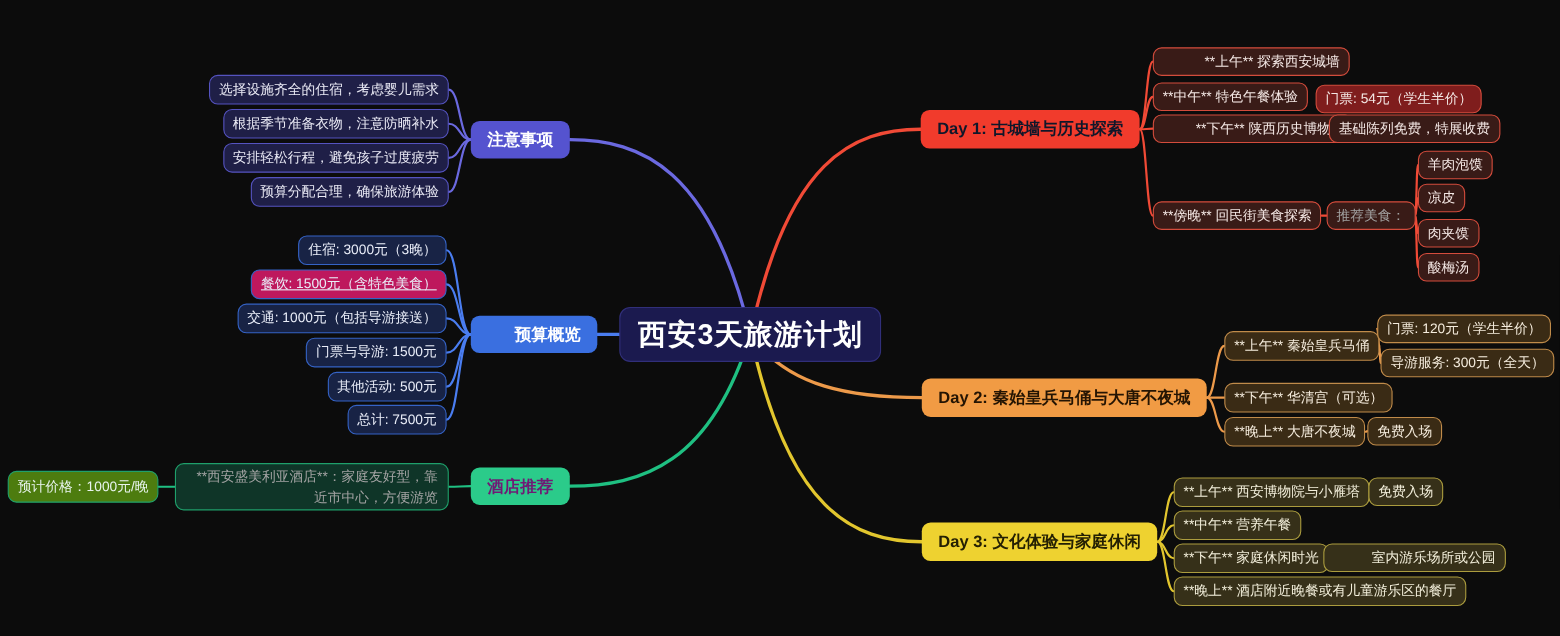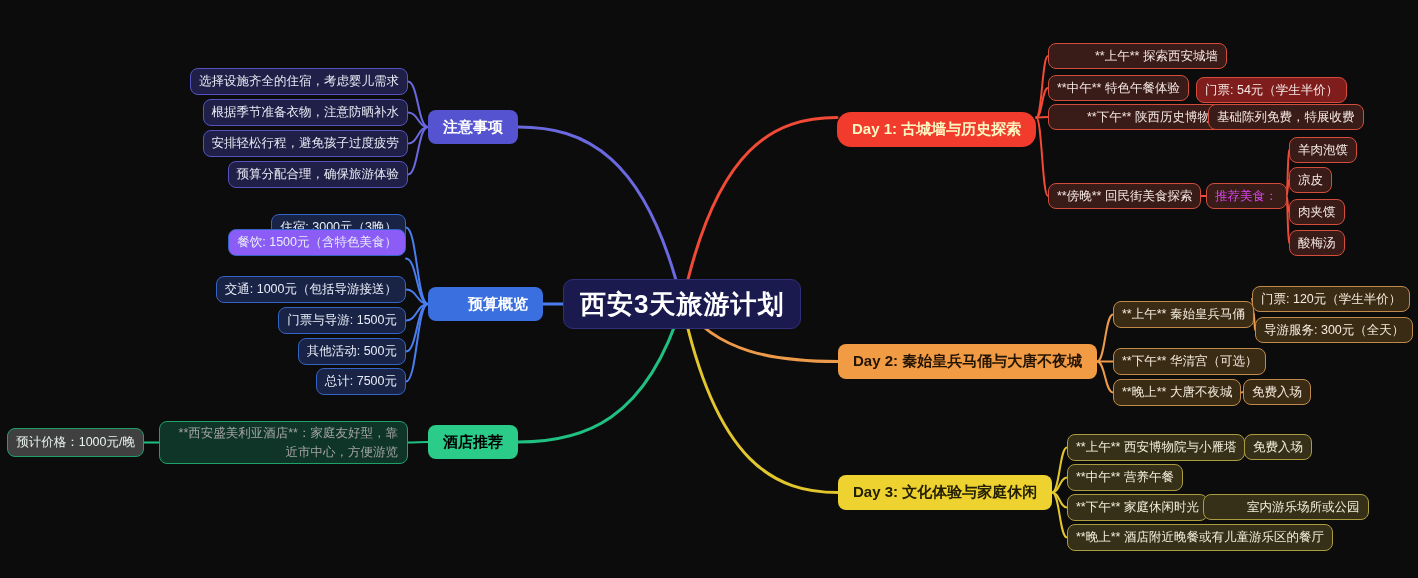--- a/index.html
+++ b/index.html
@@ -76,36 +76,36 @@
       <path d="M 1052.203125 492.5 C 1059.6015625 492.5 1059.6015625 537.5 1067 537.5" stroke="#e2c62e" stroke-width="2" fill="none" stroke-linecap="round"></path>
     </svg>
   <div id="root-node" class="node root" style="background: rgb(27, 26, 79); color: rgb(255, 255, 255); left: 563px; top: 279px; height: 50px;">西安3天旅游计划</div>
 <div class="node main" style="background: rgb(85, 83, 207); color: rgb(255, 255, 255); left: 428px; top: 110px; height: 34px;">注意事项</div>
     <div class="node child" style="background: rgb(31, 31, 71); border-color: rgb(85, 83, 192); color: rgb(234, 234, 245); right: 1010px; top: 68px; height: 27px; margin-left: 20px;">选择设施齐全的住宿，考虑婴儿需求</div>
     <div class="node child" style="background: rgb(31, 31, 71); border-color: rgb(85, 83, 192); color: rgb(234, 234, 245); right: 1010px; top: 99px; height: 27px;">根据季节准备衣物，注意防晒补水</div>
     <div class="node child" style="background: rgb(31, 31, 71); border-color: rgb(85, 83, 192); color: rgb(234, 234, 245); right: 1010px; top: 130px; height: 27px;">安排轻松行程，避免孩子过度疲劳</div>
     <div class="node child" style="background: rgb(31, 31, 71); border-color: rgb(85, 83, 192); color: rgb(234, 234, 245); right: 1010px; top: 161px; height: 27px;">预算分配合理，确保旅游体验</div>
     <div class="node main" style="background: rgb(58, 111, 224); color: rgb(255, 255, 255); left: 428px; top: 287px; height: 34px; padding-left: 40px;">预算概览</div>
     <div class="node child" style="background: rgb(24, 35, 69); border-color: rgb(53, 99, 198); color: rgb(233, 237, 248); right: 1012px; top: 214px; height: 27px;">住宿: 3000元（3晚）</div>
-    <div class="node child" style="background: #8b5cf6; border-color: rgb(53, 99, 198); color: rgb(233, 237, 248); right: 1012px; top: 229px; height: 27px;">餐饮: 1500元（含特色美食）</div>
+    <div class="node child" style="background: #be185d; border-color: rgb(53, 99, 198); color: rgb(233, 237, 248); right: 1012px; top: 245px; height: 27px; text-decoration: underline;">餐饮: 1500元（含特色美食）</div>
     <div class="node child" style="background: rgb(24, 35, 69); border-color: rgb(53, 99, 198); color: rgb(233, 237, 248); right: 1012px; top: 276px; height: 27px;">交通: 1000元（包括导游接送）</div>
     <div class="node child" style="background: rgb(24, 35, 69); border-color: rgb(53, 99, 198); color: rgb(233, 237, 248); right: 1012px; top: 307px; height: 27px;">门票与导游: 1500元</div>
     <div class="node child" style="background: rgb(24, 35, 69); border-color: rgb(53, 99, 198); color: rgb(233, 237, 248); right: 1012px; top: 338px; height: 27px;">其他活动: 500元</div>
     <div class="node child" style="background: rgb(24, 35, 69); border-color: rgb(53, 99, 198); color: rgb(233, 237, 248); right: 1012px; top: 368px; height: 27px;">总计: 7500元</div>
-    <div class="node main" style="background: rgb(43, 203, 138); color: #000000; left: 428px; top: 425px; height: 34px;">酒店推荐</div>
+    <div class="node main" style="background: rgb(43, 203, 138); color: #701a75; left: 428px; top: 425px; height: 34px;">酒店推荐</div>
     <div class="node child wrap" style="background: rgb(15, 53, 40); border-color: rgb(31, 160, 107); color: #a3a3a3; right: 1010px; top: 421px; height: 43px; width: 249px; text-align: right;">**西安盛美利亚酒店**：家庭友好型，靠近市中心，方便游览</div>
-    <div class="node child" style="background: #404040; border-color: rgb(31, 160, 107); color: rgb(232, 244, 238); right: 1274px; top: 428px; height: 29px;">预计价格：1000元/晚</div>
-    <div class="node main" style="background: rgb(241, 59, 44); color: #fef9c3; left: 837px; top: 112px; height: 35px; border-radius: 14px;">Day 1: 古城墙与历史探索</div>
+    <div class="node child" style="background: #4d7c0f; border-color: rgb(31, 160, 107); color: rgb(232, 244, 238); right: 1274px; top: 428px; height: 29px;">预计价格：1000元/晚</div>
+    <div class="node main" style="background: rgb(241, 59, 44); color: #0f172a; left: 837px; top: 100px; height: 35px;">Day 1: 古城墙与历史探索</div>
     <div class="node child" style="background: rgb(57, 27, 23); border-color: rgb(212, 76, 60); color: rgb(244, 232, 229); left: 1048px; top: 43px; height: 26px; padding-left: 46px;">**上午** 探索西安城墙</div>
     <div class="node child" style="background: #7f1d1d; border-color: rgb(212, 76, 60); color: rgb(244, 232, 229); left: 1196px; top: 43px; height: 26px; margin-top: 34px;">门票: 54元（学生半价）</div>
     <div class="node child" style="background: rgb(57, 27, 23); border-color: rgb(212, 76, 60); color: rgb(244, 232, 229); left: 1048px; top: 75px; height: 26px;">**中午** 特色午餐体验</div>
     <div class="node child" style="background: rgb(57, 27, 23); border-color: rgb(212, 76, 60); color: rgb(244, 232, 229); left: 1048px; top: 104px; height: 26px; padding-left: 38px;">**下午** 陕西历史博物馆</div>
     <div class="node child" style="background: rgb(57, 27, 23); border-color: rgb(212, 76, 60); color: rgb(244, 232, 229); left: 1208px; top: 104px; height: 26px;">基础陈列免费，特展收费</div>
     <div class="node child" style="background: rgb(57, 27, 23); border-color: rgb(212, 76, 60); color: rgb(244, 232, 229); left: 1048px; top: 183px; height: 26px;">**傍晚** 回民街美食探索</div>
-    <div class="node child" style="background: rgb(57, 27, 23); border-color: rgb(212, 76, 60); color: #d946ef; left: 1206px; top: 183px; height: 26px;">推荐美食：</div>
+    <div class="node child" style="background: rgb(57, 27, 23); border-color: rgb(212, 76, 60); color: #a3a3a3; left: 1206px; top: 183px; height: 26px;">推荐美食：</div>
     <div class="node child" style="background: rgb(57, 27, 23); border-color: rgb(212, 76, 60); color: rgb(244, 232, 229); left: 1289px; top: 137px; height: 26px;">羊肉泡馍</div>
     <div class="node child" style="background: rgb(57, 27, 23); border-color: rgb(212, 76, 60); color: rgb(244, 232, 229); left: 1289px; top: 167px; height: 26px;">凉皮</div>
     <div class="node child" style="background: rgb(57, 27, 23); border-color: rgb(212, 76, 60); color: rgb(244, 232, 229); left: 1289px; top: 199px; height: 26px;">肉夹馍</div>
     <div class="node child" style="background: rgb(57, 27, 23); border-color: rgb(212, 76, 60); color: rgb(244, 232, 229); left: 1289px; top: 230px; height: 26px;">酸梅汤</div>
     <div class="node main" style="background: rgb(241, 155, 68); color: rgb(36, 20, 3); left: 838px; top: 344px; height: 35px;">Day 2: 秦始皇兵马俑与大唐不夜城</div>
     <div class="node child" style="background: rgb(58, 43, 21); border-color: rgb(192, 139, 74); color: rgb(245, 236, 221); left: 1113px; top: 301px; height: 27px;">**上午** 秦始皇兵马俑</div>
     <div class="node child" style="background: rgb(58, 43, 21); border-color: rgb(192, 139, 74); color: rgb(245, 236, 221); left: 1252px; top: 286px; height: 26px;">门票: 120元（学生半价）</div>
     <div class="node child" style="background: rgb(58, 43, 21); border-color: rgb(192, 139, 74); color: rgb(245, 236, 221); left: 1255px; top: 317px; height: 26px;">导游服务: 300元（全天）</div>
     <div class="node child" style="background: rgb(58, 43, 21); border-color: rgb(192, 139, 74); color: rgb(245, 236, 221); left: 1113px; top: 348px; height: 27px;">**下午** 华清宫（可选）</div>
     <div class="node child" style="background: rgb(58, 43, 21); border-color: rgb(192, 139, 74); color: rgb(245, 236, 221); left: 1113px; top: 379px; height: 27px;">**晚上** 大唐不夜城</div>

